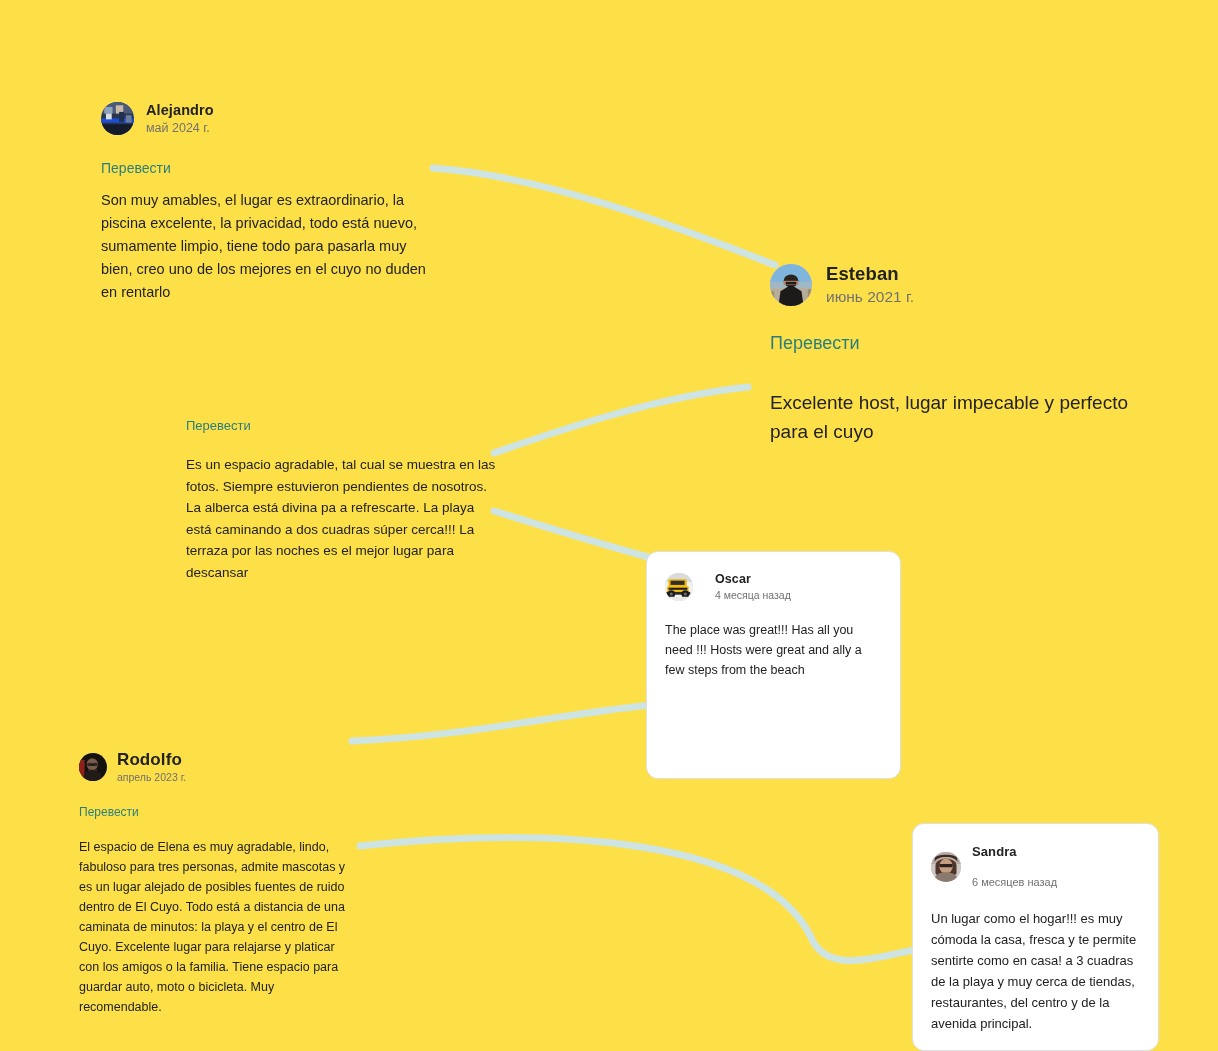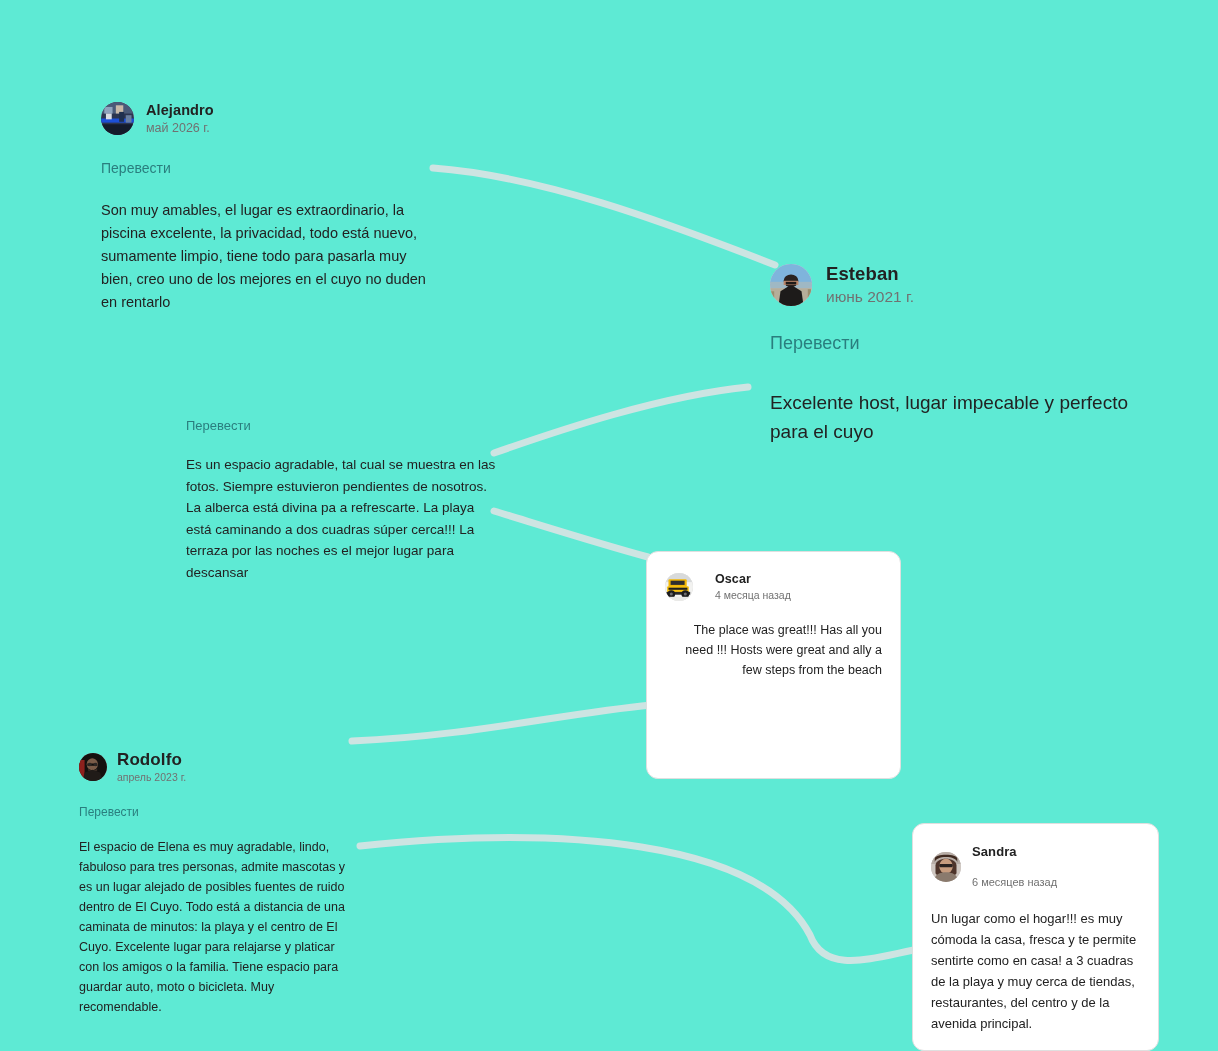--- a/index.html
+++ b/index.html
@@ -15,21 +15,21 @@
     overflow: hidden;
     font-family: "Liberation Sans", "DejaVu Sans", sans-serif;
     -webkit-font-smoothing: antialiased;
   }
 
   #canvas {
     position: absolute;
     left: 0; top: 0;
     width: 1218px;
     height: 1051px;
-    background: #5eead4;
+    background: #fde047;
   }
 
   
   #connectors {
     position: absolute;
     left: 0; top: 0;
     width: 1218px;
     height: 1051px;
     pointer-events: none;
     z-index: 1;
@@ -85,21 +85,21 @@
   }
 
   
   
   #rv-alejandro { left: 101px; top: 101px; width: 330px; }
   #rv-alejandro .avatar { width: 33px; height: 33px; }
   #rv-alejandro .rv-ident { margin-left: 12px; }
   #rv-alejandro .rv-name { font-size: 14.5px; }
   #rv-alejandro .rv-date { font-size: 12.5px; margin-top: 1px; }
   #rv-alejandro .rv-translate { font-size: 14px; margin-top: 24px; }
-  #rv-alejandro .rv-body { font-size: 14.5px; line-height: 23px; margin-top: 23px; }
+  #rv-alejandro .rv-body { font-size: 14.5px; line-height: 23px; margin-top: 13px; }
 
   
   #rv-esteban { left: 770px; top: 262px; width: 390px; }
   #rv-esteban .avatar { width: 42px; height: 42px; }
   #rv-esteban .rv-ident { margin-left: 14px; }
   #rv-esteban .rv-name { font-size: 18.5px; }
   #rv-esteban .rv-date { font-size: 15.5px; margin-top: 2px; }
   #rv-esteban .rv-translate { font-size: 18px; margin-top: 26px; }
   #rv-esteban .rv-body { font-size: 19px; line-height: 29px; margin-top: 34px; }
 
@@ -111,21 +111,21 @@
   #rv-irene .rv-date { font-size: 11.5px; margin-top: 1px; }
   #rv-irene .rv-translate { font-size: 13px; margin-top: 22px; }
   #rv-irene .rv-body { font-size: 13.5px; line-height: 21.5px; margin-top: 21px; }
 
   
   #rv-oscar { left: 646px; top: 551px; width: 255px; height: 228px; padding: 20px 18px; }
   #rv-oscar .avatar { width: 28px; height: 28px; }
   #rv-oscar .rv-ident { margin-left: 22px; }
   #rv-oscar .rv-name { font-size: 12.5px; }
   #rv-oscar .rv-date { font-size: 10.5px; margin-top: 1px; }
-  #rv-oscar .rv-body { font-size: 12.5px; line-height: 20px; margin-top: 18px; text-align: right; }
+  #rv-oscar .rv-body { font-size: 12.5px; line-height: 20px; margin-top: 18px; }
 
   
   #rv-rodolfo { left: 79px; top: 749px; width: 270px; }
   #rv-rodolfo .avatar { width: 28px; height: 28px; }
   #rv-rodolfo .rv-ident { margin-left: 10px; }
   #rv-rodolfo .rv-name { font-size: 17px; }
   #rv-rodolfo .rv-date { font-size: 10.5px; margin-top: 1px; }
   #rv-rodolfo .rv-translate { font-size: 12px; margin-top: 20px; }
   #rv-rodolfo .rv-body { font-size: 12.5px; line-height: 20px; margin-top: 18px; }
 
@@ -162,21 +162,21 @@
           <rect x="18" y="4" width="9" height="10" fill="#c9b9a8"></rect>
           <rect x="0" y="20" width="40" height="5" fill="#1c4fd8"></rect>
           <rect x="6" y="14" width="7" height="7" fill="#d9dde4"></rect>
           <rect x="22" y="12" width="6" height="12" fill="#20304f"></rect>
           <rect x="0" y="27" width="40" height="13" fill="#141b2b"></rect>
           <rect x="30" y="16" width="7" height="9" fill="#6a7fa0"></rect>
         </svg>
       </div>
       <div class="rv-ident">
         <div class="rv-name">Alejandro</div>
-        <div class="rv-date">май 2026 г.</div>
+        <div class="rv-date">май 2024 г.</div>
       </div>
     </div>
     <div class="rv-translate">Перевести</div>
     <div class="rv-body">Son muy amables, el lugar es extraordinario, la piscina excelente, la privacidad, todo está nuevo, sumamente limpio, tiene todo para pasarla muy bien, creo uno de los mejores en el cuyo no duden en rentarlo</div>
   </div>
 
   <div class="review" id="rv-esteban">
     <div class="rv-head">
       <div class="avatar">
         <svg viewBox="0 0 40 40" preserveAspectRatio="xMidYMid slice">

